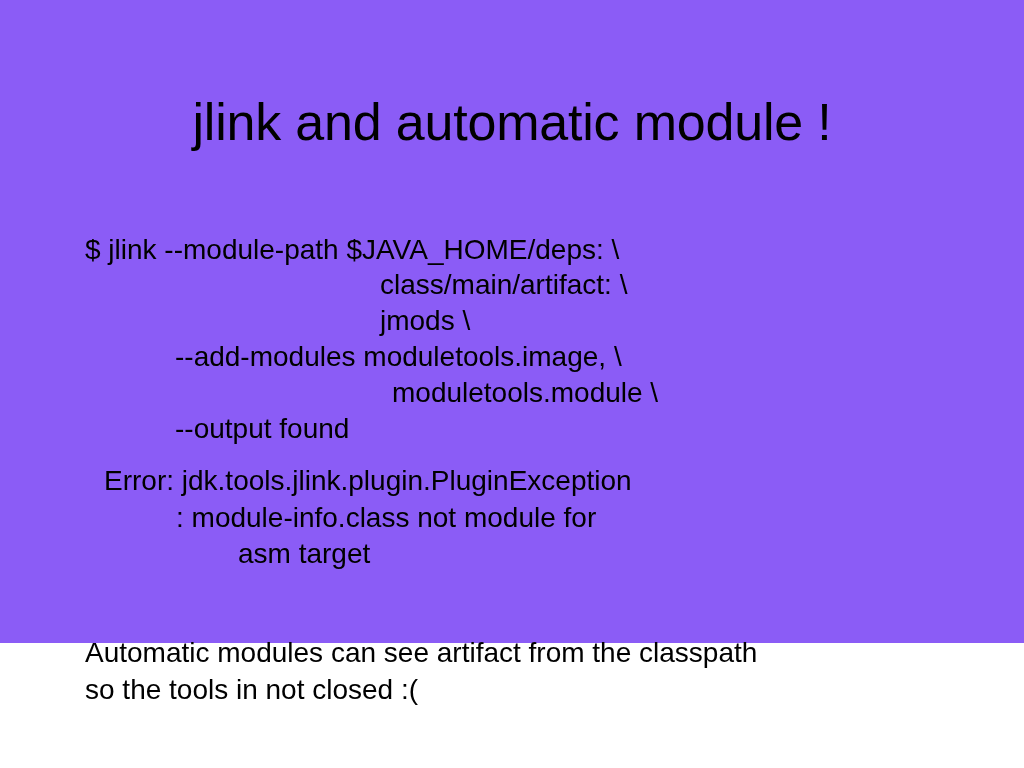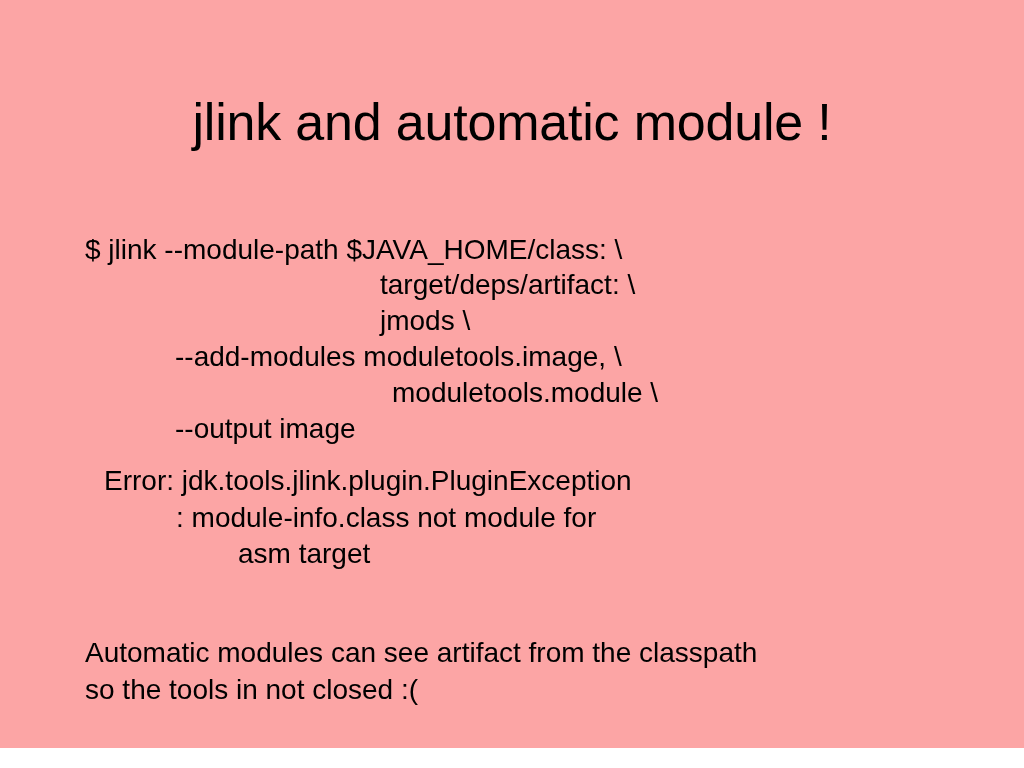--- a/index.html
+++ b/index.html
@@ -12,22 +12,22 @@
     height: 768px;
     background: #ffffff;
     font-family: "Liberation Sans", "DejaVu Sans", sans-serif;
     color: #000000;
     overflow: hidden;
   }
 
   .slide {
     position: relative;
     width: 1024px;
-    height: 748px;
-    background: #fca5a5;
+    height: 643px;
+    background: #8b5cf6;
     text-decoration: underline;
   }
 
   
   .slide-title {
     position: absolute;
     left: 0;
     top: 58px;
     width: 1024px;
     text-align: center;
@@ -67,26 +67,26 @@
   .out-l2 { left: 85px; top: 672px; }
 </style>
 </head>
 <body>
 
 <div class="slide">
 
   <h1 class="slide-title">jlink and automatic module !</h1>
 
   <div class="block-command">
-    <div class="line cmd-l1">$ jlink --module-path $JAVA_HOME/class: \</div>
-    <div class="line cmd-l2">target/deps/artifact: \</div>
+    <div class="line cmd-l1">$ jlink --module-path $JAVA_HOME/deps: \</div>
+    <div class="line cmd-l2">class/main/artifact: \</div>
     <div class="line cmd-l3">jmods \</div>
     <div class="line cmd-l4">--add-modules moduletools.image, \</div>
     <div class="line cmd-l5">moduletools.module \</div>
-    <div class="line cmd-l6">--output image</div>
+    <div class="line cmd-l6">--output found</div>
   </div>
 
   <div class="block-error">
     <div class="line err-l1">Error: jdk.tools.jlink.plugin.PluginException</div>
     <div class="line err-l2">: module-info.class not module for</div>
     <div class="line err-l3">asm target</div>
   </div>
 
   <div class="block-outro">
     <div class="line out-l1">Automatic modules can see artifact from the classpath</div>

